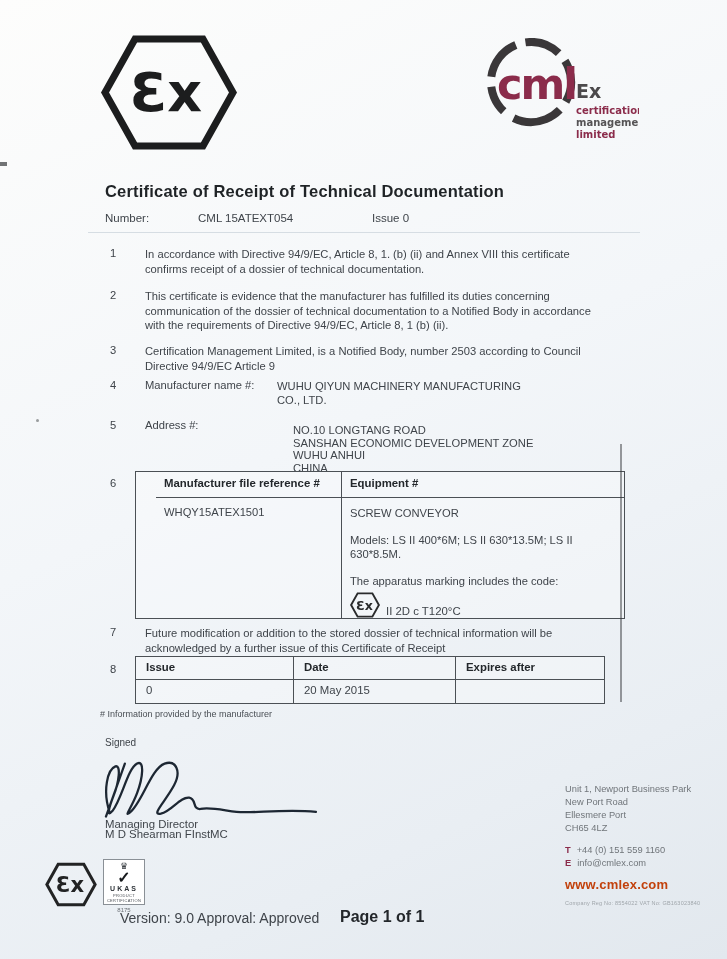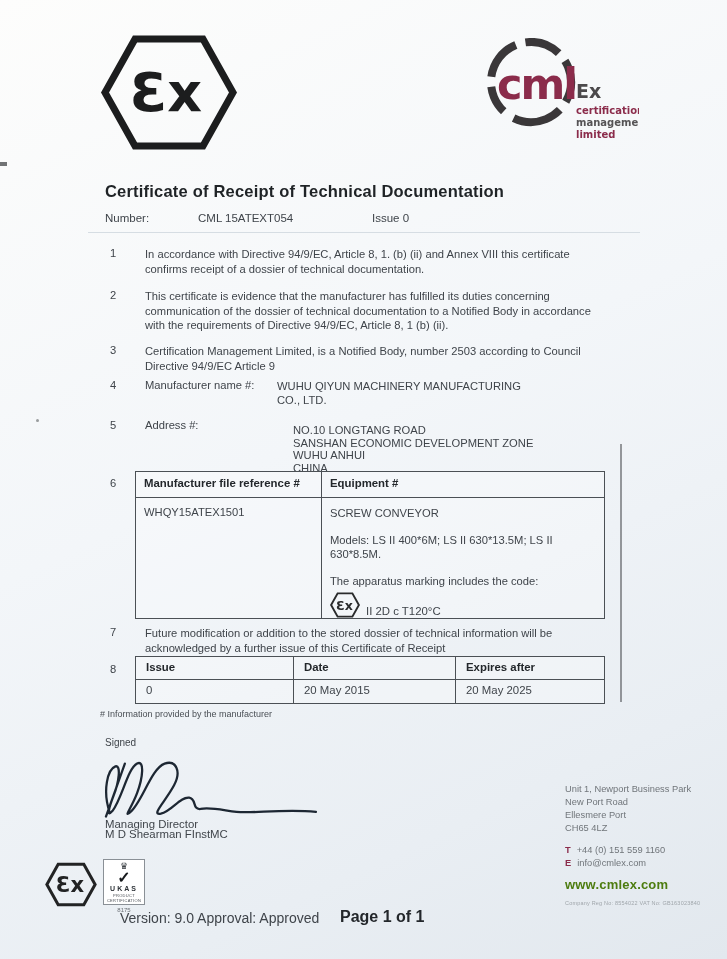--- a/index.html
+++ b/index.html
@@ -22,21 +22,21 @@
   
   .clause-no{position:absolute;left:110px;width:22px;font-size:11.2px;}
   .clause-text{position:absolute;left:145px;width:458px;font-size:11.2px;line-height:14.5px;}
   .c1{top:247px;} .c2{top:289px;} .c3{top:344px;} .c4{top:379px;} .c5{top:419px;} .c6{top:477px;} .c7{top:626px;} .c8{top:663px;}
   .kv-label{position:absolute;left:145px;font-size:11.2px;text-align:right;}
   .kv-value{position:absolute;left:277px;font-size:11.2px;line-height:14px;}
   .addr-lines{position:absolute;left:293px;top:424px;font-size:11.2px;line-height:12.6px;}
   .man-value{top:379px;width:265px;}
   
   .tbl{position:absolute;border:1.3px solid #4b5055;background:rgba(255,255,255,.25);}
-  .tbl6{left:135px;top:471px;width:468px;height:146px;display:grid;grid-template-columns:186px 1fr;grid-template-rows:26px 1fr;}
+  .tbl6{left:135px;top:471px;width:468px;height:146px;display:grid;grid-template-columns:186px 1fr;grid-template-rows:26px 1fr;padding-left:20px;}
   .tbl6 .h{font-weight:bold;font-size:11.4px;color:#23272b;padding:5px 8px 0 8px;border-bottom:1.2px solid #4b5055;}
   .tbl6 .b{font-size:11.2px;padding:8px 8px 0 8px;}
   .colline{border-right:1.2px solid #4b5055;}
   .equip-par{margin:0 0 12px 0;line-height:14.5px;}
   .marking-row{display:flex;align-items:flex-end;gap:6px;margin-top:2px;}
   
   .tbl8{left:135px;top:656px;width:468px;display:grid;grid-template-columns:158px 162px 1fr;grid-auto-rows:23px;}
   .tbl8 .cell{font-size:11.4px;padding:4px 0 0 10px;}
   .tbl8 .hr{font-weight:bold;color:#23272b;border-bottom:1.2px solid #4b5055;}
   .footnote{left:100px;top:709px;font-size:9px;color:#4a4f55;}
@@ -134,21 +134,20 @@
 <span class="clause-no c7">7</span>
 <div class="clause-text c7">Future modification or addition to the stored dossier of technical information will be acknowledged by a further issue of this Certificate of Receipt</div>
 
 <span class="clause-no c8">8</span>
 <div class="tbl tbl8">
   <div class="cell hr colline">Issue</div>
   <div class="cell hr colline">Date</div>
   <div class="cell hr">Expires after</div>
   <div class="cell colline">0</div>
   <div class="cell colline">20 May 2015</div>
-  <div class="cell">20 May 2025</div>
 </div>
 
 <div class="abs footnote"># Information provided by the manufacturer</div>
 
 <div class="abs signed">Signed</div>
 <svg class="abs sig-svg" width="230" height="70" viewBox="0 0 240 74">
   <path d="M30,8 L10,64 M14,60 C6,36 12,14 20,11 C26,9 24,27 18,42 C13,55 10,66 17,58 C27,45 33,13 43,8 C51,4 49,23 43,39 C37,55 28,66 36,59 C48,49 58,13 72,8 C84,4 90,16 82,31 C73,48 57,63 68,61 C80,58 88,43 98,44 C106,45 101,57 110,56 C120,54 132,57 148,59 C164,61 196,56 232,59" fill="none" stroke="#1d2733" stroke-width="2.4" stroke-linecap="round"></path>
 </svg>
 <div class="abs sig-name">M D Shearman FInstMC</div>
 <div class="abs sig-title">Managing Director</div>
@@ -177,19 +176,19 @@
   <div class="phone-block">
     <div class="row">
       <span class="lbl" style="color:#8b2c4b;">T</span>
       <span>+44 (0) 151 559 1160</span>
     </div>
     <div class="row">
       <span class="lbl" style="color:#8b2c4b;">E</span>
       <span>info@cmlex.com</span>
     </div>
   </div>
-  <div class="website" style="color:#4d7c0f;">www.cmlex.com</div>
+  <div class="website" style="color:#c2410c;">www.cmlex.com</div>
   <div class="reg">Company Reg No: 8554022   VAT No: GB163023840</div>
 </div>
 
 <div class="abs edge-line"></div>
 <div class="abs speck1"></div>
 <div class="abs speck2"></div>
 
 </body></html>

